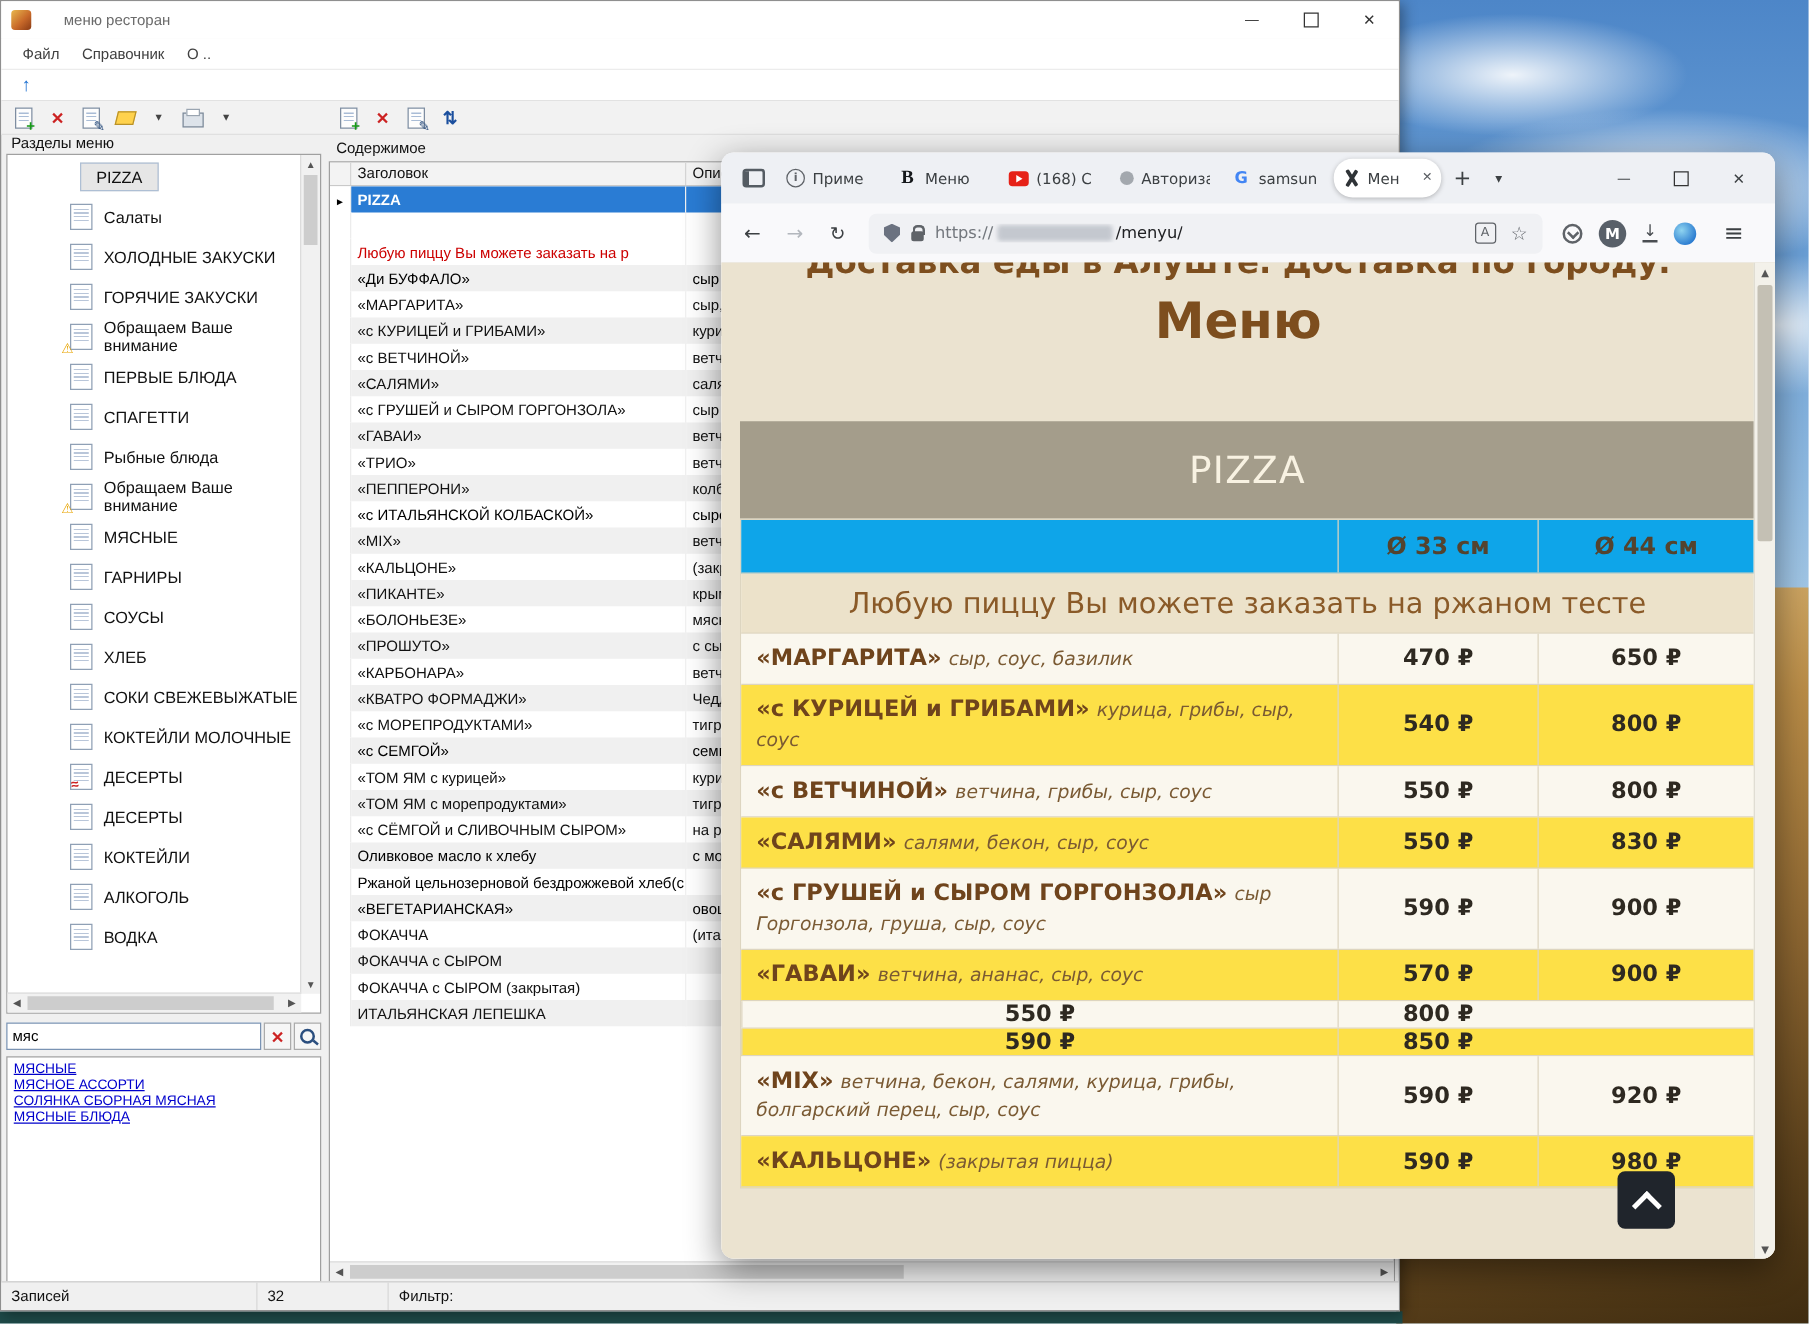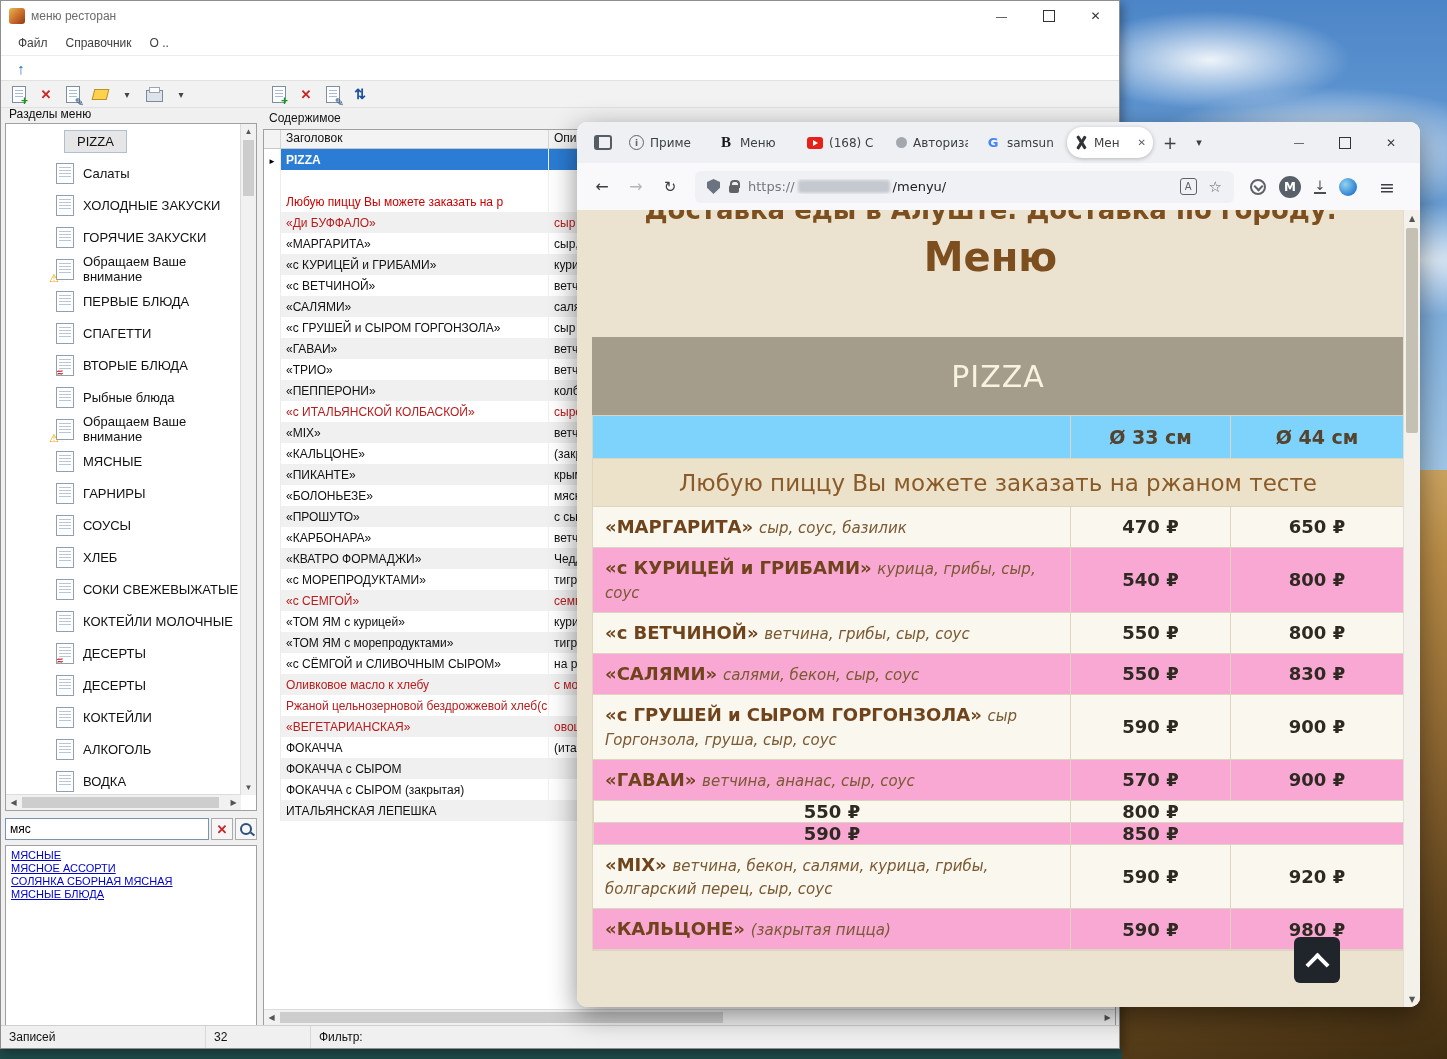--- a/index.html
+++ b/index.html
@@ -15,21 +15,21 @@
     border-top-left-radius:140px 260px;}
   .sea{position:absolute;left:0;bottom:0;width:1122px;height:10px;background:#1e4a48;}
 
   
   .app{position:absolute;left:0;top:0;width:1120px;height:1049px;background:#f0f0f0;
     border:1px solid #8f8f8f;box-sizing:border-box;box-shadow:3px 3px 10px rgba(0,0,0,.35);
     font-size:12px;color:#222;}
   .titlebar{height:30px;background:#fff;display:flex;align-items:center;}
   .app-ico{width:16px;height:16px;margin:0 6px 0 8px;border-radius:3px;
     background:linear-gradient(135deg,#e8b84d 0%,#c96a2a 55%,#8a3b14 100%);}
-  .wtitle{color:#6b6b6b;font-size:12px;}
+  .wtitle{color:#6b6b6b;font-size:12px;margin-left:20px;}
   .win-btns{margin-left:auto;display:flex;height:100%;}
   .win-btn{width:47px;height:100%;display:flex;align-items:center;justify-content:center;color:#333;}
   .g-min::before{content:"—";font-size:11px;}
   .g-max{width:10px;height:10px;border:1px solid #333;display:block;}
   .g-close::before{content:"✕";font-size:12px;}
   .menubar{height:24px;background:#fff;display:flex;align-items:center;padding-left:8px;border-bottom:1px solid #ececec;}
   .menu-item{padding:0 9px;color:#404040;}
   .uprow{height:24px;background:#fff;display:flex;align-items:center;padding-left:10px;border-bottom:1px solid #e2e2e2;}
   .g-up::before{content:"↑";color:#1b6fd0;font-weight:bold;font-size:15px;}
   .toolbar{height:26px;background:#f2f2f2;position:relative;border-bottom:1px solid #e0e0e0;}
@@ -84,21 +84,21 @@
   .th1{width:268px;padding:1px 5px;border-right:1px solid #d5d5d5;box-sizing:border-box;}
   .th2{flex:1;padding:1px 5px;}
   .rows{position:absolute;top:19px;left:0;right:0;bottom:16px;overflow:hidden;}
   .crow{height:21px;display:flex;align-items:stretch;font-size:12px;color:#111;}
   .crow .ind{width:16px;border-right:1px solid #ececec;display:flex;align-items:center;justify-content:center;flex:none;background:#fff;}
   .crow .c1{width:268px;padding:0 5px;display:flex;align-items:center;white-space:nowrap;overflow:hidden;box-sizing:border-box;border-right:1px solid #f0f0f0;}
   .crow .c2{flex:1;padding:0 5px;display:flex;align-items:center;white-space:nowrap;overflow:hidden;}
   .crow.bgg .c1,.crow.bgg .c2{background:#f0f0f0;}
   .crow.sel .c1,.crow.sel .c2{background:#2a7cd4;color:#fff;font-weight:bold;}
   .crow.red .c1{color:#cc0000;}
-  .crow.gray .c1,.crow.gray .c2{color:#b91c1c;}
+  .crow.gray .c1,.crow.gray .c2{color:#000000;}
   .marker{display:none;}
   .crow.sel .marker{display:block;}
   .marker::before{content:"►";font-size:8px;color:#000;}
   .mid-hsb{position:absolute;left:0;right:0;bottom:0;height:15px;background:#f1f1f1;border-top:1px solid #dcdcdc;}
   .mid-hsb .thumb{position:absolute;top:2px;bottom:2px;left:16px;width:52%;background:#cdcdcd;}
   .statusbar{position:absolute;left:0;right:0;bottom:0;height:22px;background:#f0f0f0;border-top:1px solid #cfcfcf;display:flex;align-items:center;font-size:12px;color:#111;}
   .sb-cell{height:100%;display:flex;align-items:center;padding:0 8px;border-right:1px solid #d8d8d8;box-sizing:border-box;}
   .sb-c1{width:205px;} .sb-c2{width:105px;} .sb-c3{flex:1;border-right:none;}
 
   
@@ -160,26 +160,26 @@
   .hamb::before{content:"≡";font-size:19px;color:#3c4043;}
 
   
   .bcontent{position:absolute;top:88px;left:0;right:0;bottom:0;background:#ebe3d0;overflow:hidden;}
   .page{position:absolute;left:0;top:0;right:16px;bottom:0;overflow:hidden;color:#7d4e1e;}
   .page-h1{position:absolute;top:-15px;left:0;right:0;text-align:center;font-size:26px;font-weight:600;color:#7d4e1e;white-space:nowrap;}
   .page-title{position:absolute;top:24px;left:0;right:0;text-align:center;font-size:40px;font-weight:bold;color:#7d4e1e;}
   .pizza-band{position:absolute;top:127px;left:15px;width:812px;height:78px;background:#a49d8b;color:#f8f2e2;
     display:flex;align-items:center;justify-content:center;font-size:30px;letter-spacing:1px;}
   .menu-table{position:absolute;top:205px;left:15px;width:812px;background:#faf7ee;border:1px solid #ddd5c0;box-sizing:border-box;}
-  .mt-head{display:grid;grid-template-columns:477px 160px 173px;min-height:42px;background:#7dd3fc;border-bottom:1px solid #ddd5c0;}
+  .mt-head{display:grid;grid-template-columns:477px 160px 173px;min-height:42px;background:#0ea5e9;border-bottom:1px solid #ddd5c0;}
   .mt-hcell{display:flex;align-items:center;justify-content:center;font-size:19px;font-weight:bold;color:#54432e;border-left:1px solid #ddd5c0;}
   .mt-hcell:first-child{border-left:none;}
   .mt-note{min-height:47px;display:flex;align-items:center;justify-content:center;font-size:23px;color:#8a5a28;background:#ece2ca;border-bottom:1px solid #ddd5c0;}
   .mt-row{display:grid;grid-template-columns:477px 160px 173px;border-bottom:1px solid #ddd5c0;background:#faf7ee;}
-  .mt-row.alt{background:#f9a8d4;}
+  .mt-row.alt{background:#fde047;}
   .mt-name{padding:8px 12px;font-size:18px;line-height:1.33;color:#6f441c;}
   .nm{font-weight:bold;}
   .ds{font-style:italic;font-size:15px;color:#7a5a33;}
   .mt-price{display:flex;align-items:center;justify-content:center;font-size:18px;font-weight:600;color:#2e2921;border-left:1px solid #ddd5c0;}
   .b-scrollbar{position:absolute;right:0;top:0;bottom:0;width:16px;background:#f3f1ea;border-left:1px solid #e0ddd3;}
   .b-scrollbar .thumb{position:absolute;left:2px;right:2px;top:18px;height:205px;background:#c4c0b4;border-radius:2px;}
   .bsb-arrow{position:absolute;left:0;width:16px;height:16px;display:flex;align-items:center;justify-content:center;color:#555;font-size:8px;}
   .totop{position:absolute;right:64px;bottom:24px;width:46px;height:46px;background:#20252c;border-radius:6px;display:flex;align-items:center;justify-content:center;}
   .totop::before{content:"";width:13px;height:13px;border-top:4px solid #fff;border-left:4px solid #fff;transform:rotate(45deg) translate(3px,3px);}
 </style>
@@ -278,24 +278,20 @@
             <div class="titem">
               <span class="ti doc"></span>
               <span class="tlabel">ПЕРВЫЕ БЛЮДА</span>
             </div>
 
             <div class="titem">
               <span class="ti doc"></span>
               <span class="tlabel">СПАГЕТТИ</span>
             </div>
 
-            <div class="titem">
-              <span class="ti redmark"></span>
-              <span class="tlabel">ВТОРЫЕ БЛЮДА</span>
-            </div>
 
             <div class="titem">
               <span class="ti doc"></span>
               <span class="tlabel">Рыбные блюда</span>
             </div>
 
             <div class="titem">
               <span class="ti warn"></span>
               <span class="tlabel">Обращаем Ваше внимание</span>
             </div>

